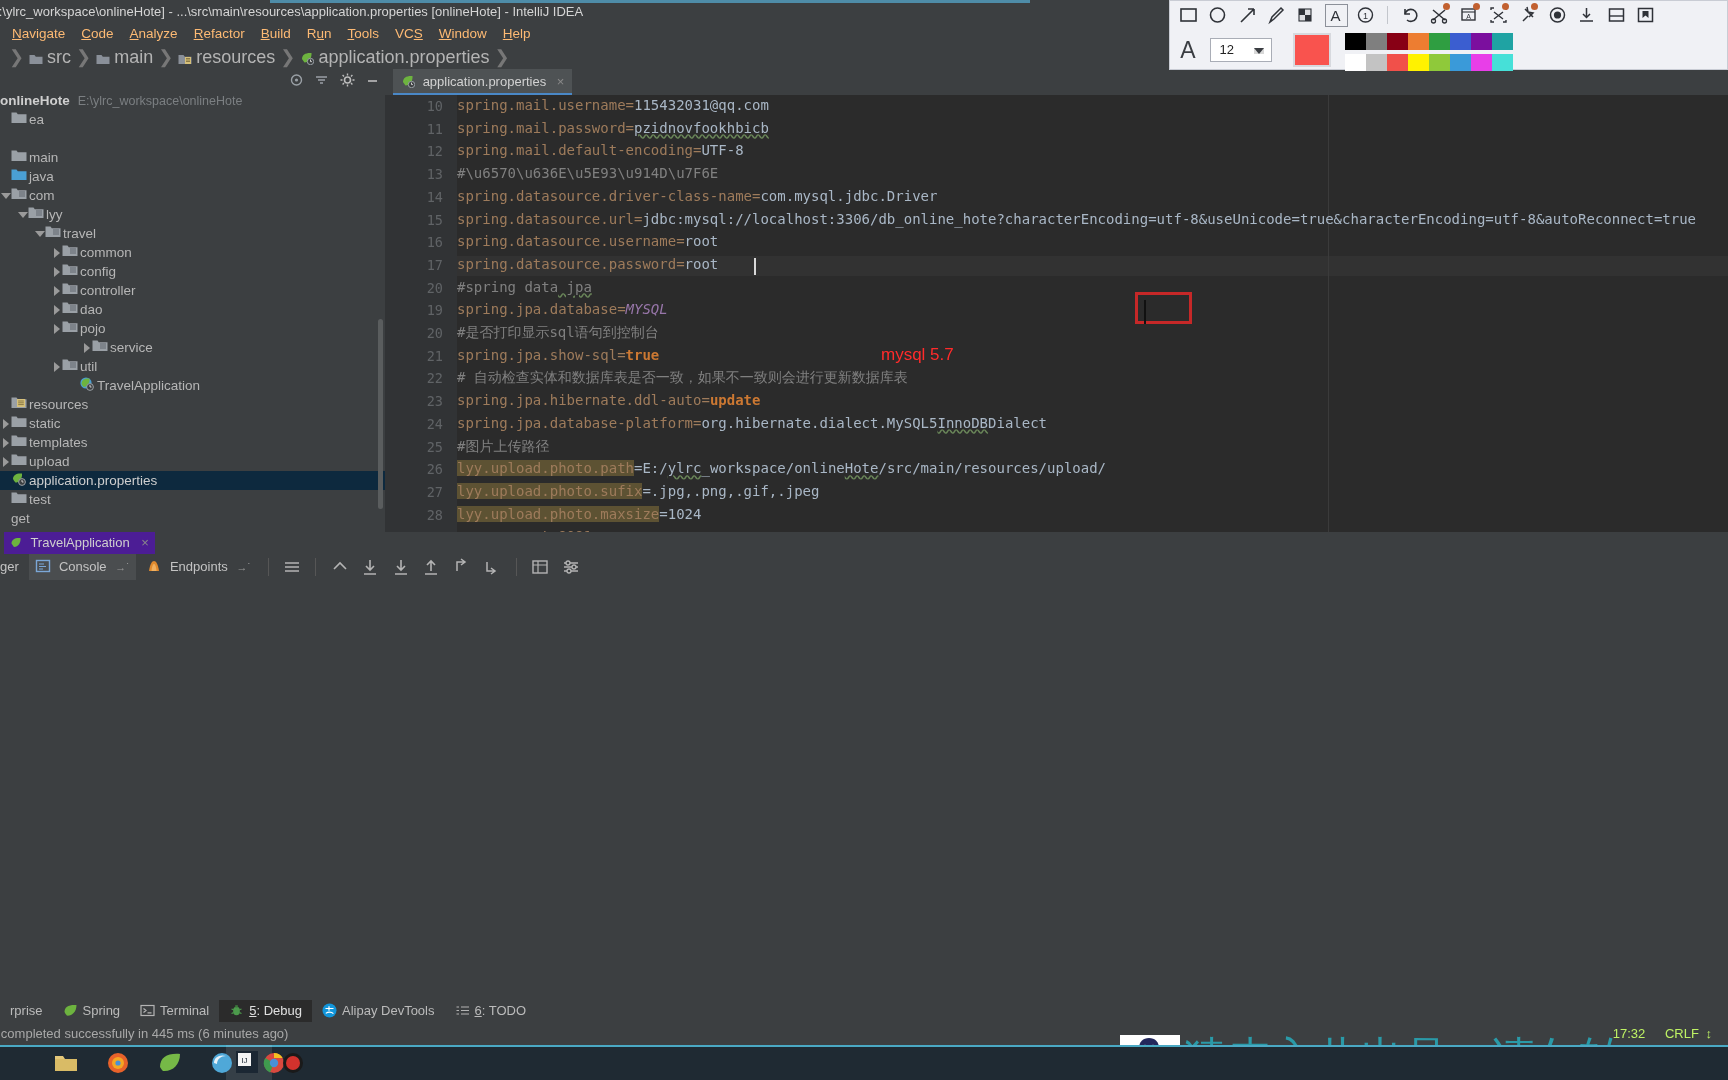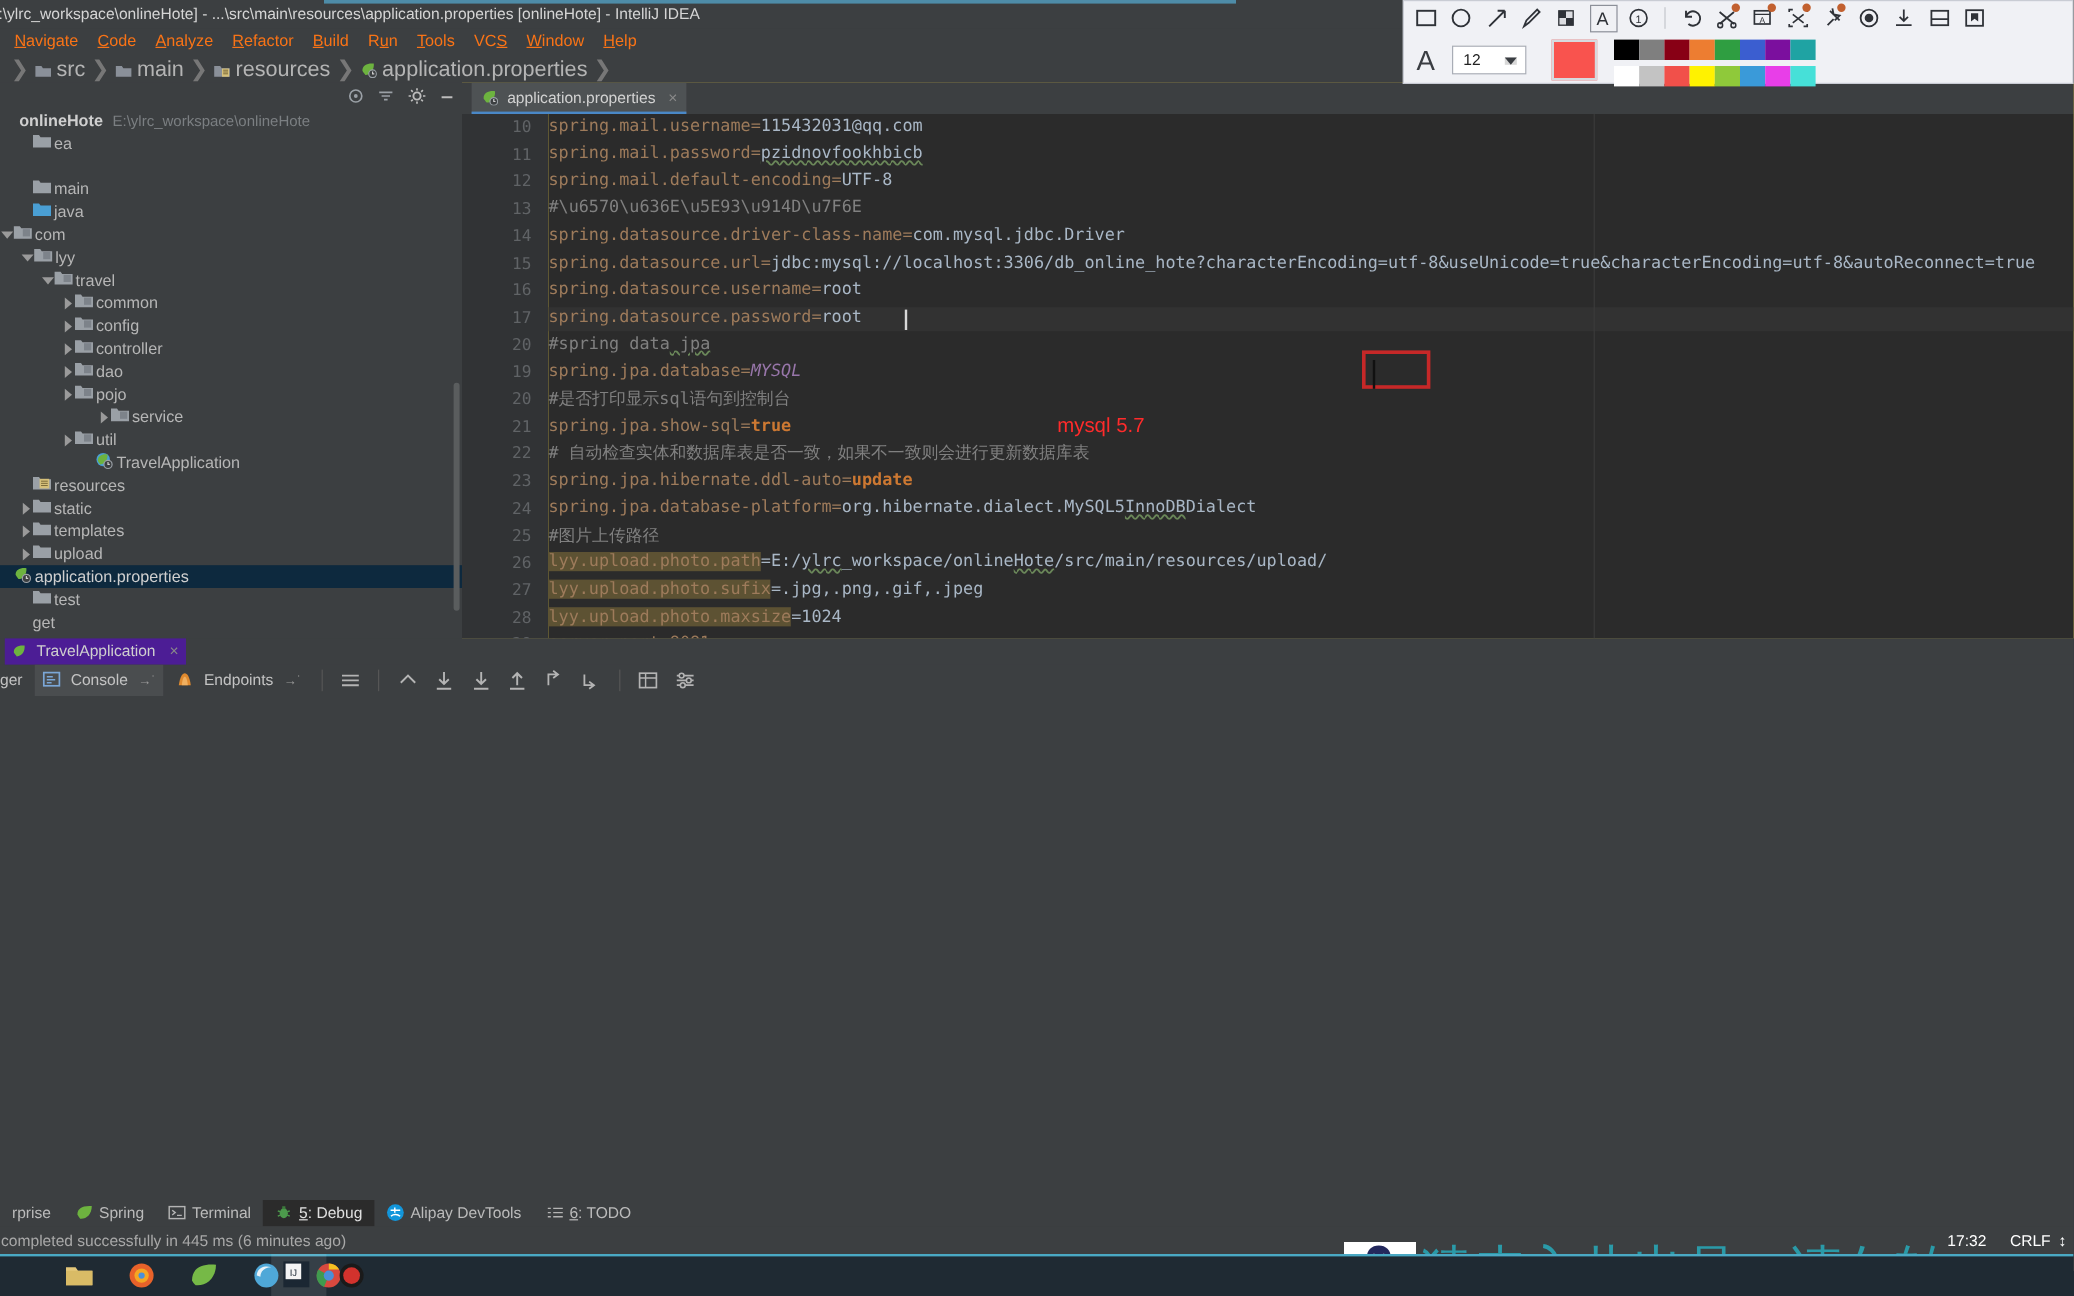--- a/index.html
+++ b/index.html
@@ -24,21 +24,21 @@
     overflow: hidden; padding-left: 0px;
   }
   .titlebar .tline { position: absolute; left: -10px; top: 0; }
   .titlebar-accent {
     position:absolute; left:270px; top:0; width:760px; height:3px; background:#4e8ca8;
   }
 
   
   .menubar {
     position: absolute; left: 0; top: 23px; width: 1728px; height: 22px;
-    font-size: 13.5px; color: #f97316; white-space: nowrap;
+    font-size: 13.5px; color: #fdba74; white-space: nowrap;
   }
   .menubar .mi {
     display: inline-block; padding: 3px 8px; line-height: 16px;
   }
   .menubar .mi u { text-decoration: underline; }
 
   
   .navbar {
     position: absolute; left: 0; top: 45px; width: 1728px; height: 24px;
     font-size: 18px; color: #b4b4b4; white-space: nowrap;
@@ -63,21 +63,21 @@
     position:absolute; left:0; top:69px; width:385px; bottom: 0;
     background:#3c3f41; overflow:hidden;
   }
   .sidebar-header {
     position:absolute; left:0; top:0; width:385px; height:22px;
   }
   .sidebar-header .sh-icons { position:absolute; right:4px; top:3px; }
   .sb-ico { display:inline-block; width:17px; height:16px; vertical-align:top; margin-left:4px; position:relative;}
 
   .tree { position:absolute; left:0; top:22px; width:385px; bottom:0; font-size:13.5px; }
-  .row { position:relative; height:19px; line-height:19px; white-space:nowrap; color:#b6b6b6; padding-left:16px; }
+  .row { position:relative; height:19px; line-height:19px; white-space:nowrap; color:#b6b6b6; padding-left:0; }
   .row.sel { background:#0d293e; color:#cfcfcf; }
   .row .arrow {
     display:inline-block; width:11px; height:19px; vertical-align:top; position:relative;
   }
   .row .arrow.down::before{
     content:""; position:absolute; left:1px; top:7px;
     border-left:5px solid transparent;border-right:5px solid transparent;border-top:6px solid #9a9a9a;
   }
   .row .arrow.right::before{
     content:""; position:absolute; left:3px; top:5px;
@@ -146,21 +146,21 @@
   .statusbar1 { position:absolute; left:0; top:1000px; width:1728px; height:22px;
                 background:#3c3f41; font-size:13px; color:#bbbbbb; white-space:nowrap; }
   .sb-item { display:inline-block; height:22px; line-height:22px; padding:0 10px; vertical-align:top; }
   .sb-item.active { background:#2b2b2b; color:#e0e0e0; }
   .sb-item .ic { display:inline-block; width:15px; height:15px; vertical-align:-3px; margin-right:5px; position:relative; }
   .sb-item u { text-decoration: underline; }
 
   .statusbar2 { position:absolute; left:0; top:1022px; width:1728px; height:23px;
                 background:#3c3f41; font-size:13px; color:#a8a8a8; white-space:nowrap; }
   .sb2-left { position:absolute; left:-10px; top:0; line-height:23px; }
-  .sb2-right { position:absolute; right:6px; top:0; line-height:23px; color:#ffffff;text-align:right; }
+  .sb2-right { position:absolute; right:16px; top:0; line-height:23px; color:#bef264;text-align:right; }
   .sb2-right span { margin-left:16px; }
 
   
   .annot {
     position:absolute; left:1169px; top:0px; width:559px; height:70px;
     background:#f0f1f5; border:1px solid #c9ccd4;
   }
   .annot-row1 { position:absolute; left:0; top:0; height:28px; right:0; white-space:nowrap; padding-left:6px; }
   .at { display:inline-block; width:25px; height:28px; position:relative; vertical-align:top; }
   .at.boxed::after{ content:""; position:absolute; left:2px; top:3px; width:21px; height:21px; border:1px solid #8c9099; }

